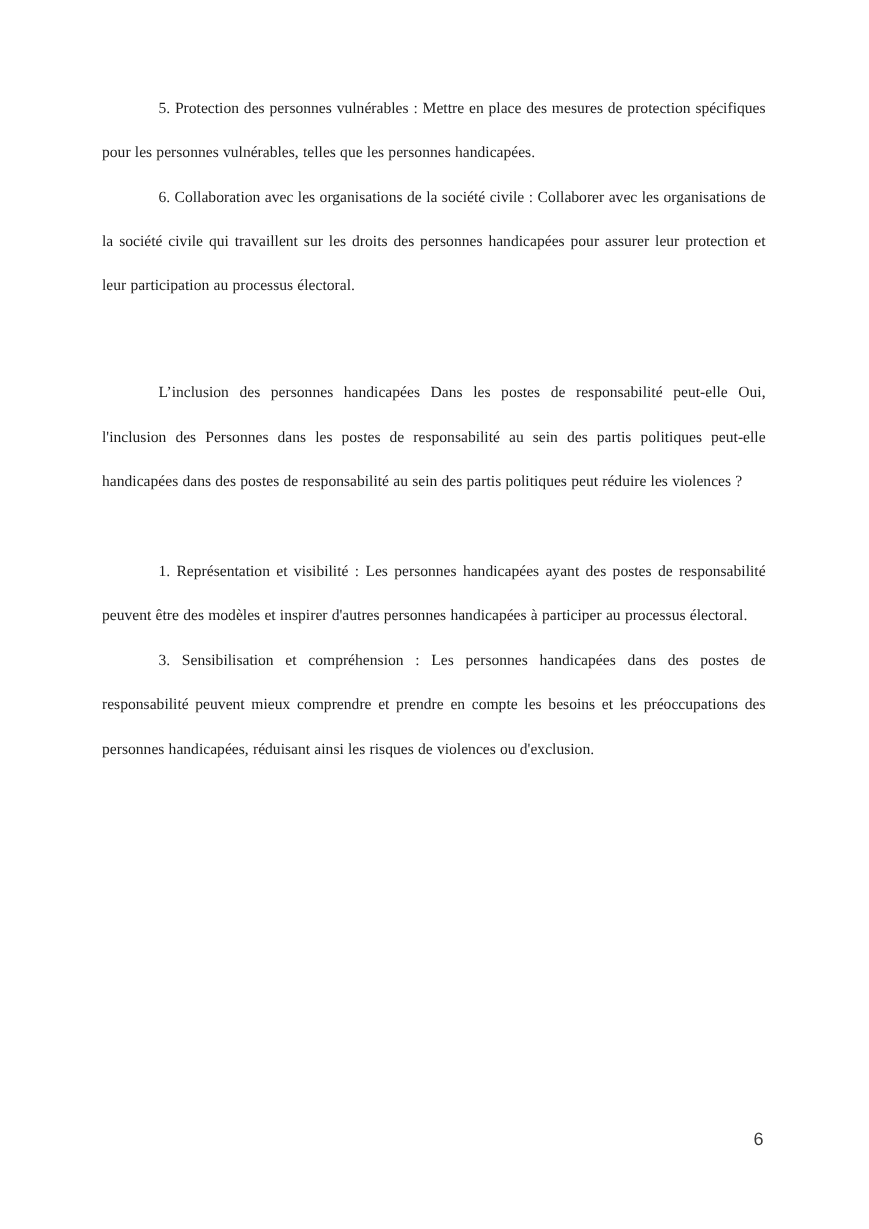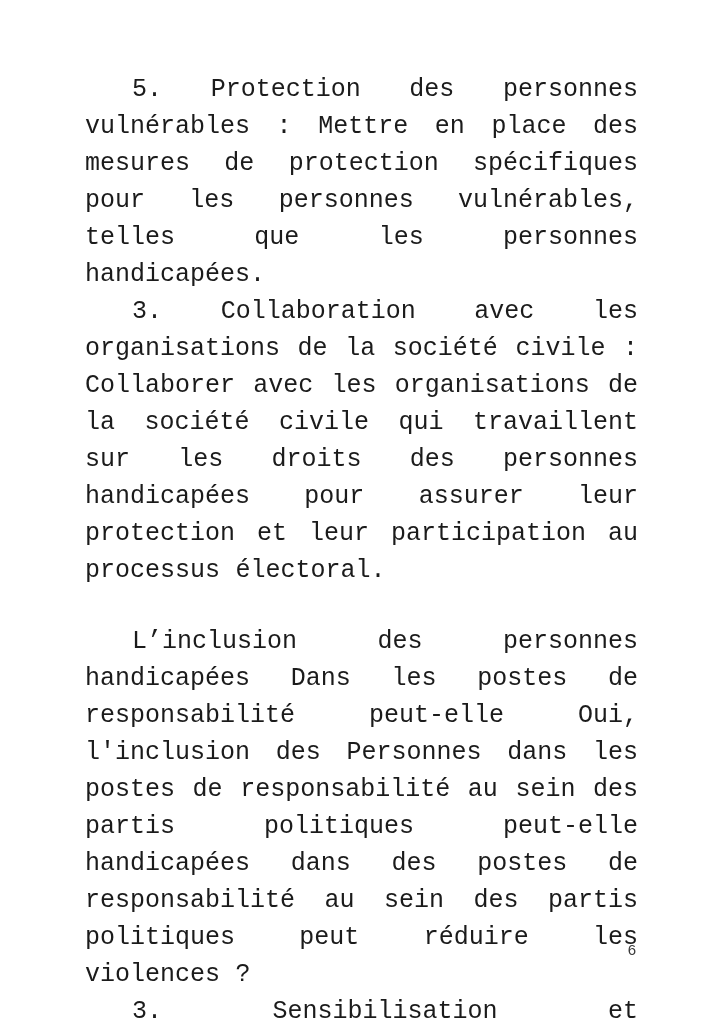--- a/index.html
+++ b/index.html
@@ -15,45 +15,46 @@
     overflow: hidden;
   }
   .content {
     position: absolute;
     left: 85px;
     top: 71px;
     width: 553px;
   }
   .para {
     margin: 0;
-    font-family: Liberation Mono, monospace;
-    font-size: 25px;
+    font-family: Liberation Serif, serif;
+    font-size: 13px;
     line-height: 37px;
     text-align: justify;
     text-indent: 47px;
     color: #1b1b1b;
     word-spacing: 0.02em;
   }
-  .gap-before-lg { margin-top: 34px; }
+  .gap-before-lg { margin-top: 52px; }
   .gap-before    { margin-top: 38px; }
   .page-number {
     position: absolute;
     left: 622px;
     top: 941px;
     width: 20px;
     text-align: center;
     font-family: "Liberation Sans", sans-serif;
     font-size: 15px;
     color: #3a3a3a;
   }
 </style>
 </head>
 <body>
 
 <div class="page">
   <div class="content">
     <p class="para">5. Protection des personnes vulnérables : Mettre en place des mesures de protection spécifiques pour les personnes vulnérables, telles que les personnes handicapées.</p>
-    <p class="para">3. Collaboration avec les organisations de la société civile : Collaborer avec les organisations de la société civile qui travaillent sur les droits des personnes handicapées pour assurer leur protection et leur participation au processus électoral.</p>
+    <p class="para">6. Collaboration avec les organisations de la société civile : Collaborer avec les organisations de la société civile qui travaillent sur les droits des personnes handicapées pour assurer leur protection et leur participation au processus électoral.</p>
     <p class="para gap-before-lg">L’inclusion des personnes handicapées Dans les postes de responsabilité peut-elle Oui, l'inclusion des Personnes dans les postes de responsabilité au sein des partis politiques peut-elle handicapées dans des postes de responsabilité au sein des partis politiques peut réduire les violences ?</p>
+    <p class="para gap-before">1. Représentation et visibilité : Les personnes handicapées ayant des postes de responsabilité peuvent être des modèles et inspirer d'autres personnes handicapées à participer au processus électoral.</p>
     <p class="para">3. Sensibilisation et compréhension : Les personnes handicapées dans des postes de responsabilité peuvent mieux comprendre et prendre en compte les besoins et les préoccupations des personnes handicapées, réduisant ainsi les risques de violences ou d'exclusion.</p>
   </div>
   <div class="page-number">6</div>
 </div>
 
 </body></html>

